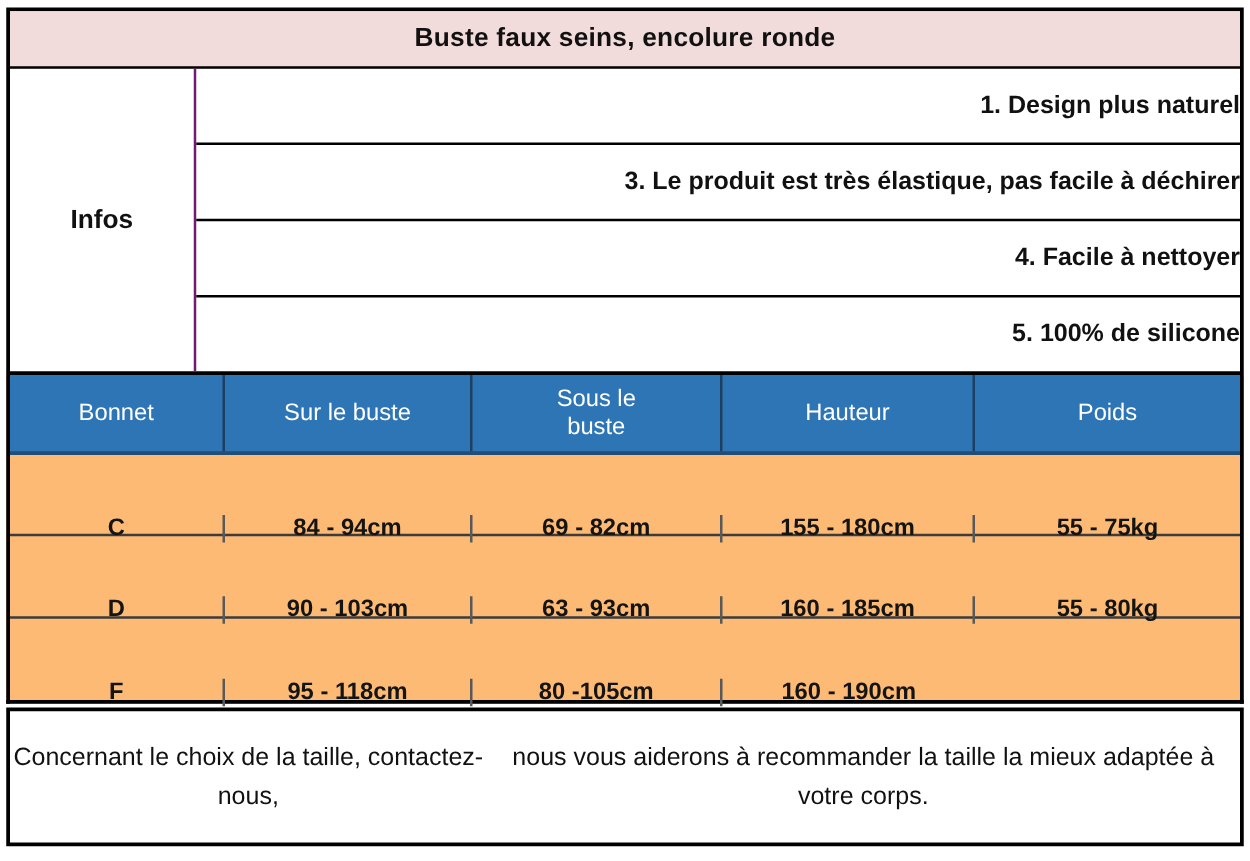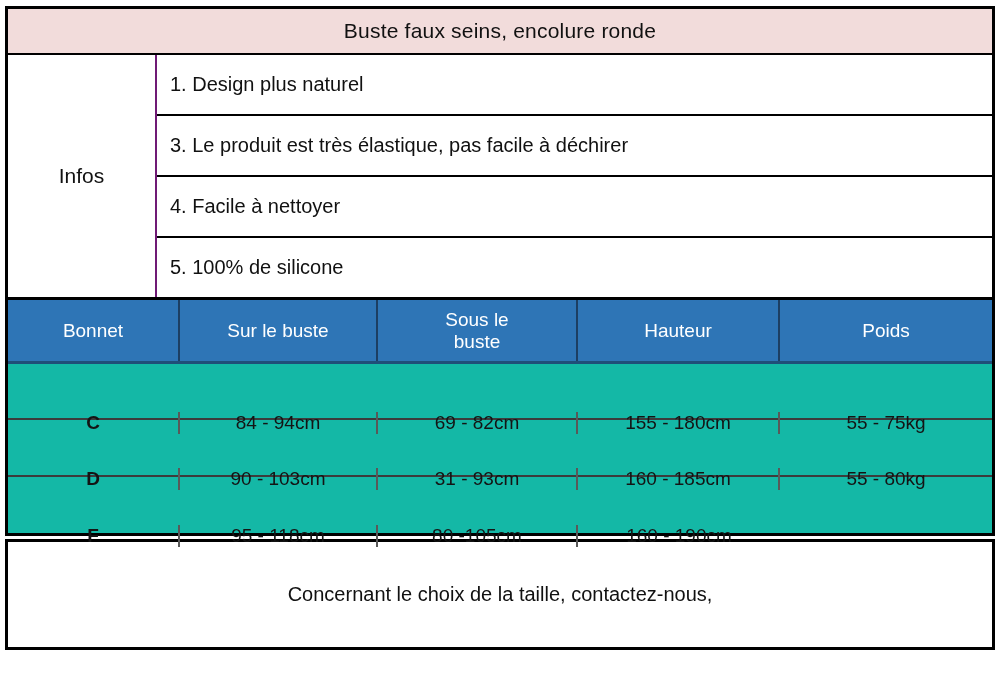--- a/index.html
+++ b/index.html
@@ -16,20 +16,21 @@
     background: #ffffff;
   }
 
   
   .info-table {
     box-sizing: border-box;
     height: 294px;
     border: 3px solid #000000;
     display: flex; flex-direction: column;
     background: #ffffff;
+    font-weight: bold;
   }
   .title-row {
     height: 44px; flex: none;
     background: #f2dcdb;
     border-bottom: 2px solid #000000;
     display: flex; align-items: center; justify-content: center;
     font-size: 21px; letter-spacing: 0.2px;
   }
   .info-body { flex: 1; display: flex; min-height: 0; }
   .info-label-cell {
@@ -38,33 +39,33 @@
     display: flex; align-items: center; justify-content: center;
     font-size: 21px;
   }
   .info-items { flex: 1; display: flex; flex-direction: column; min-width: 0; }
   .info-item {
     flex: 1;
     border-bottom: 2px solid #000000;
     display: flex; align-items: center;
     padding-left: 13px;
     font-size: 20px;
-    white-space: nowrap; overflow: hidden;
+    white-space: nowrap; overflow: hidden; justify-content: flex-end;
   }
   .info-item:last-child { border-bottom: none; }
 
   
   .size-table {
     box-sizing: border-box;
-    height: 236px;
+    height: 263px;
     border: 3px solid #000000;
     border-top: none;
     display: grid;
     grid-template-rows: 64px 1fr 1fr 1fr;
-    background: #14b8a6;
+    background: #fdba74;
     gap: 48px;
   }
   .st-row {
     display: grid;
     grid-template-columns: 172px 198px 200px 202px 1fr;
     min-height: 0;
   }
   .st-header { background: #2e75b6; border-bottom: 3px solid #1f4e79; }
   .st-header .st-cell {
     color: #ffffff;
@@ -75,21 +76,21 @@
   .st-cell {
     display: flex; align-items: center; justify-content: center;
     text-align: center;
     font-size: 19px;
   }
   .st-cell span { white-space: pre-line; }
   .st-data { border-bottom: 2px solid #3c3c3c; }
   .st-data:last-child { border-bottom: none; }
   .st-data .st-cell {
     border-right: 2px solid #595959;
-    font-weight: 400; color: #141414;
+    font-weight: 700; color: #141414;
   }
   .st-data .st-cell:last-child { border-right: none; }
   .st-data .st-cell.bonnet { font-weight: 700; }
 
   
   .footer-box {
     box-sizing: border-box;
     margin-top: 3px;
     height: 111px;
     border: 3px solid #000000;
@@ -169,21 +170,21 @@
     </div>
 
     <div class="st-row st-data">
       <div class="st-cell bonnet">
           <span>D</span>
         </div>
       <div class="st-cell">
           <span>90 - 103cm</span>
         </div>
       <div class="st-cell">
-          <span>31 - 93cm</span>
+          <span>63 - 93cm</span>
         </div>
       <div class="st-cell">
           <span>160 - 185cm</span>
         </div>
       <div class="st-cell">
           <span>55 - 80kg</span>
         </div>
     </div>
 
     <div class="st-row st-data">
@@ -197,15 +198,16 @@
           <span>80 -105cm</span>
         </div>
       <div class="st-cell">
           <span>160 - 190cm</span>
         </div>
     </div>
   </div>
 
   <div class="footer-box">
     <div>Concernant le choix de la taille, contactez-nous,</div>
+    <div>nous vous aiderons à recommander la taille la mieux adaptée à votre corps.</div>
   </div>
 
 </div>
 
 </body></html>

